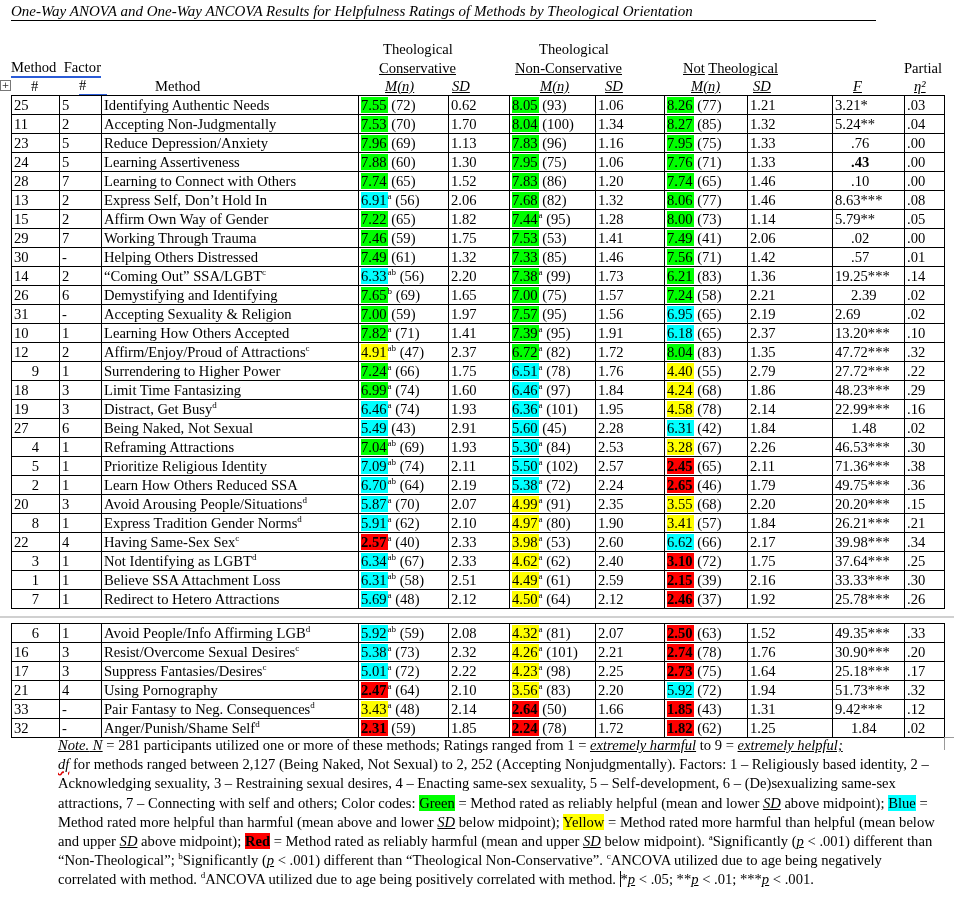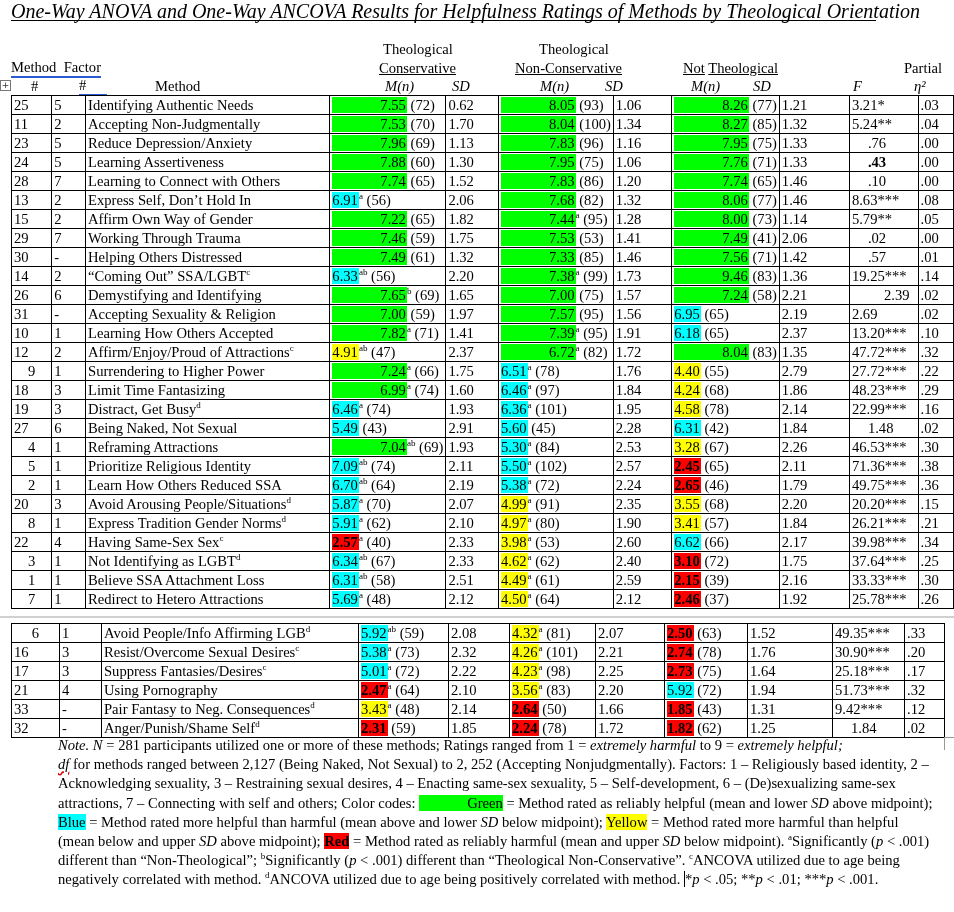--- a/index.html
+++ b/index.html
@@ -3,28 +3,28 @@
 <meta charset="utf-8">
 <style>
   html, body { margin: 0; padding: 0; background: #ffffff; }
   body {
     width: 954px; height: 912px; position: relative; overflow: hidden;
     font-family: "Liberation Serif", "DejaVu Serif", serif;
     color: #000; font-size: 14.6px; line-height: 19px;
   }
   .title {
     position: absolute; left: 11px; top: 2px;
-    font-style: italic; font-size: 20px;
+    font-style: italic; font-size: 15px;
     border-bottom: 1px solid #000; width: 865px; height: 18px; line-height: 18px;
     white-space: nowrap;
   }
   .hdr { position: absolute; white-space: nowrap; }
   .u { text-decoration: underline; }
   .ublue { border-bottom: 2px solid #2a5bd7; }
-  .i { font-style: italic; }
+  .i { font-style: italic; text-decoration: underline; }
   .move-handle {
     position: absolute; left: 0px; top: 80px; width: 9px; height: 9px;
     border: 1px solid #777; font-size: 9px; line-height: 9px; text-align: center;
     color: #333; font-family: "DejaVu Sans", sans-serif; background: #fff;
   }
   table.t {
     position: absolute; left: 11px; border-collapse: collapse;
     font-size: 14.6px; table-layout: fixed;
   }
   table.t td {
@@ -32,21 +32,21 @@
     white-space: nowrap; overflow: hidden; vertical-align: middle;
   }
   col.c-mid { width: 48px; } col.c-fac { width: 42px; } col.c-name { width: 257px; }
   col.c-m1 { width: 90px; } col.c-sd1 { width: 61px; }
   col.c-m2 { width: 86px; } col.c-sd2 { width: 69px; }
   col.c-m3 { width: 83px; } col.c-sd3 { width: 85px; }
   col.c-f { width: 72px; } col.c-eta { width: 40px; }
   td.center { text-align: center; }
   td.f { padding-left: 8px; margin-left: 36px; }
   .hl { padding: 0 1px 0 0; }
-  .green { background: #00ff00; padding-left: 48px; }
+  .green { background: #00ff00; }
   .blue { background: #00ffff; }
   .yellow { background: #ffff00; }
   .red { background: #ff0000; font-weight: bold; }
   sup { font-size: 9px; line-height: 0; vertical-align: super; }
   .sep {
     position: absolute; left: 0; top: 616px; width: 954px; height: 2px; background: #d0d0d0;
   }
   .note {
     position: absolute; left: 58px; top: 736px; width: 880px;
     font-size: 14.6px; line-height: 19.2px;
@@ -218,36 +218,36 @@
         <td>.01</td>
       </tr>
       <tr>
         <td class="">14</td>
         <td>2</td>
         <td><span>“Coming Out” SSA/LGBT</span><sup>c</sup></td>
         <td><span class="hl blue">6.33</span><sup>ab</sup> <span>(56)</span></td>
         <td>2.20</td>
         <td><span class="hl green">7.38</span><sup>a</sup> <span>(99)</span></td>
         <td>1.73</td>
-        <td><span class="hl green">9.46</span> <span>(83)</span></td>
+        <td><span class="hl green">6.21</span> <span>(83)</span></td>
         <td>1.36</td>
         <td class="f">19.25***</td>
         <td>.14</td>
       </tr>
       <tr>
         <td class="">26</td>
         <td>6</td>
         <td><span>Demystifying and Identifying</span><sup></sup></td>
         <td><span class="hl green">7.65</span><sup>b</sup> <span>(69)</span></td>
         <td>1.65</td>
         <td><span class="hl green">7.00</span><sup></sup> <span>(75)</span></td>
         <td>1.57</td>
         <td><span class="hl green">7.24</span> <span>(58)</span></td>
         <td>2.21</td>
-        <td class="f" style="padding-left: 28px; text-align: center;">2.39</td>
+        <td class="f" style="padding-left: 18px;">2.39</td>
         <td>.02</td>
       </tr>
       <tr>
         <td class="">31</td>
         <td>-</td>
         <td><span>Accepting Sexuality &amp; Religion</span><sup></sup></td>
         <td><span class="hl green">7.00</span><sup></sup> <span>(59)</span></td>
         <td>1.97</td>
         <td><span class="hl green">7.57</span><sup></sup> <span>(95)</span></td>
         <td>1.56</td>

